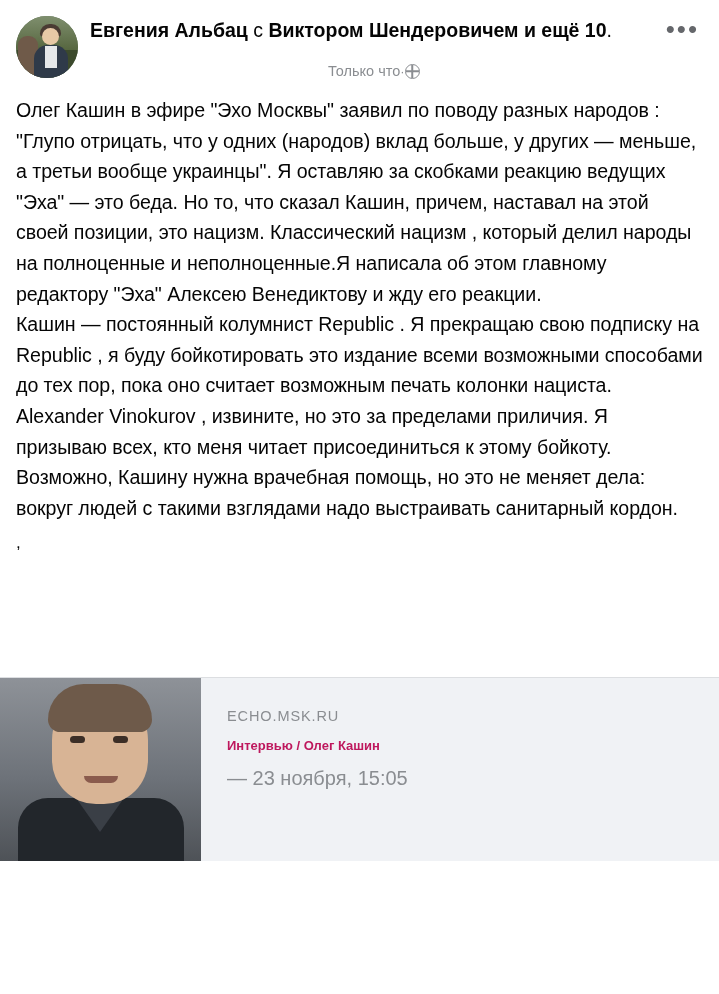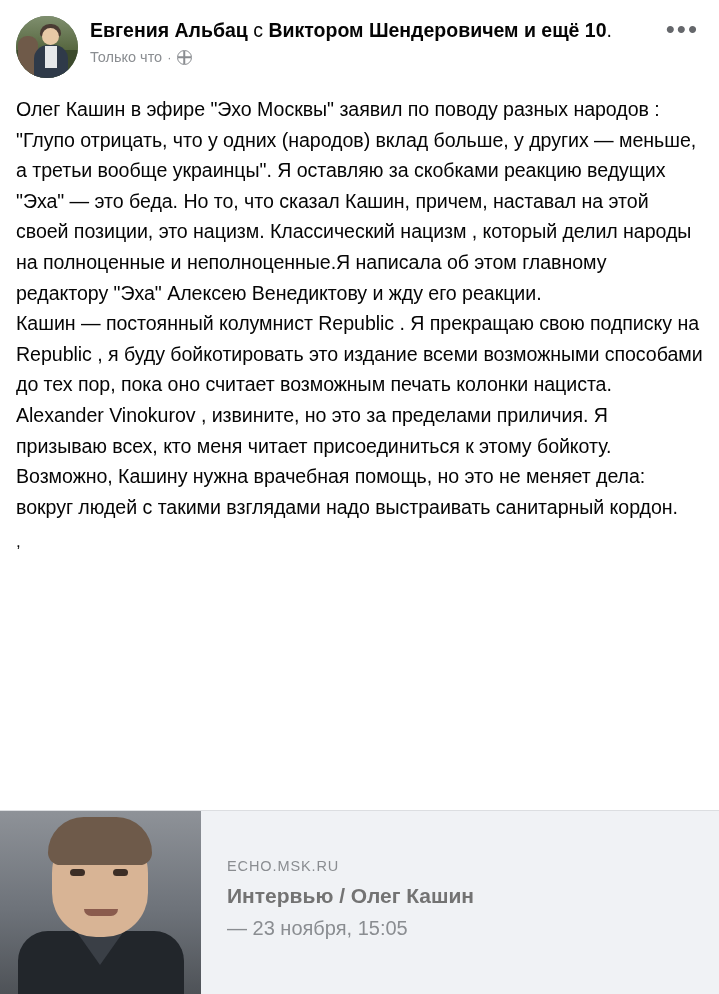--- a/index.html
+++ b/index.html
@@ -9,21 +9,21 @@
   }
   body {
     width: 719px;
     height: 994px;
     font-family: "Liberation Sans", sans-serif;
     color: #1c1e21;
     overflow: hidden;
   }
   .post {
     width: 719px;
-    height: 994px;
+    height: 861px;
     position: relative;
     background: #ffffff;
     box-sizing: border-box;
   }
   
   .post-header {
     display: flex;
     align-items: flex-start;
     padding: 14px 16px 0 16px;
     box-sizing: border-box;
@@ -91,26 +91,26 @@
   .name-line {
     font-size: 19.5px;
     line-height: 25px;
     color: #050505;
     font-weight: 400;
   }
   .name-line .bold {
     font-weight: 700;
   }
   .meta-line {
-    margin-top: 6px;
+    margin-top: 20px;
     font-size: 14.5px;
     color: #8a8d91;
     display: flex;
     align-items: center;
-    gap: 5px;
+    justify-content: center;
   }
   .meta-dot {
     color: #8a8d91;
     font-size: 13px;
   }
   .globe-icon {
     display: inline-block;
     width: 15px;
     height: 15px;
     border-radius: 50%;
@@ -243,34 +243,34 @@
     position: absolute;
     left: 76px;
     top: 120px;
     width: 48px;
     height: 34px;
     background: #3a3f46;
     clip-path: polygon(0 0, 100% 0, 50% 100%);
   }
   .link-info {
     flex: 1 1 auto;
-    padding: 47px 20px 0 26px;
+    padding: 30px 20px 0 26px;
     box-sizing: border-box;
   }
   .link-domain {
     font-size: 14.5px;
     letter-spacing: 0.9px;
     color: #8a8d91;
     text-transform: uppercase;
     margin-bottom: 9px;
   }
   .link-title {
-    font-size: 21px;
+    font-size: 13px;
     font-weight: 700;
-    color: #737373;
+    color: #be185d;
     line-height: 25px;
     margin-bottom: 10px;
   }
   .link-desc {
     font-size: 20px;
     color: #8a8d91;
     line-height: 21px;
   }
 </style>
 </head>

